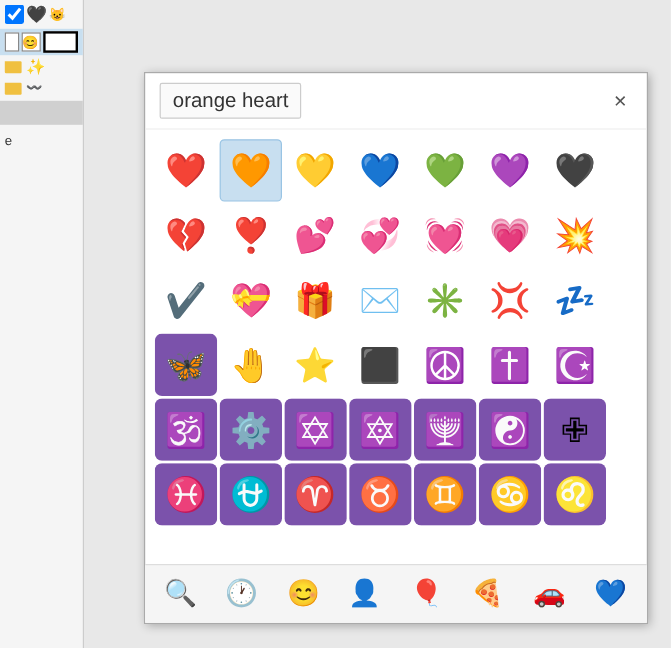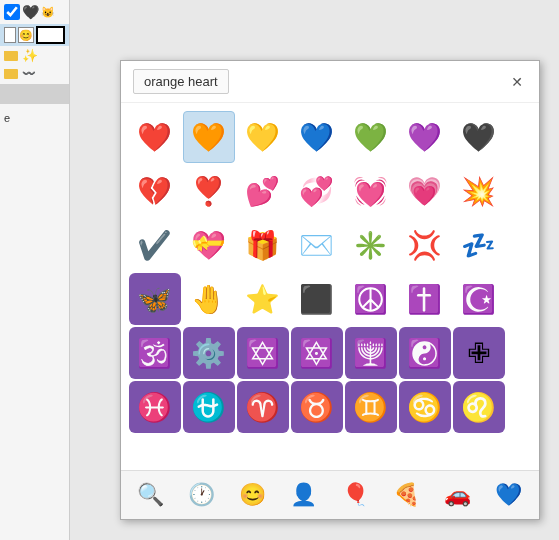--- a/index.html
+++ b/index.html
@@ -102,21 +102,21 @@
       align-items: center;
       justify-content: space-between;
       padding: 8px 12px;
       border-bottom: 1px solid #eee;
     }
 
     .tooltip-box {
       background: #fafafa;
       border: 1px solid #ccc;
       padding: 4px 10px;
-      font-size: 13px;
+      font-size: 17px;
       color: #333;
       border-radius: 2px;
     }
 
     .close-btn {
       width: 20px;
       height: 20px;
       cursor: pointer;
       display: flex;
       align-items: center;

